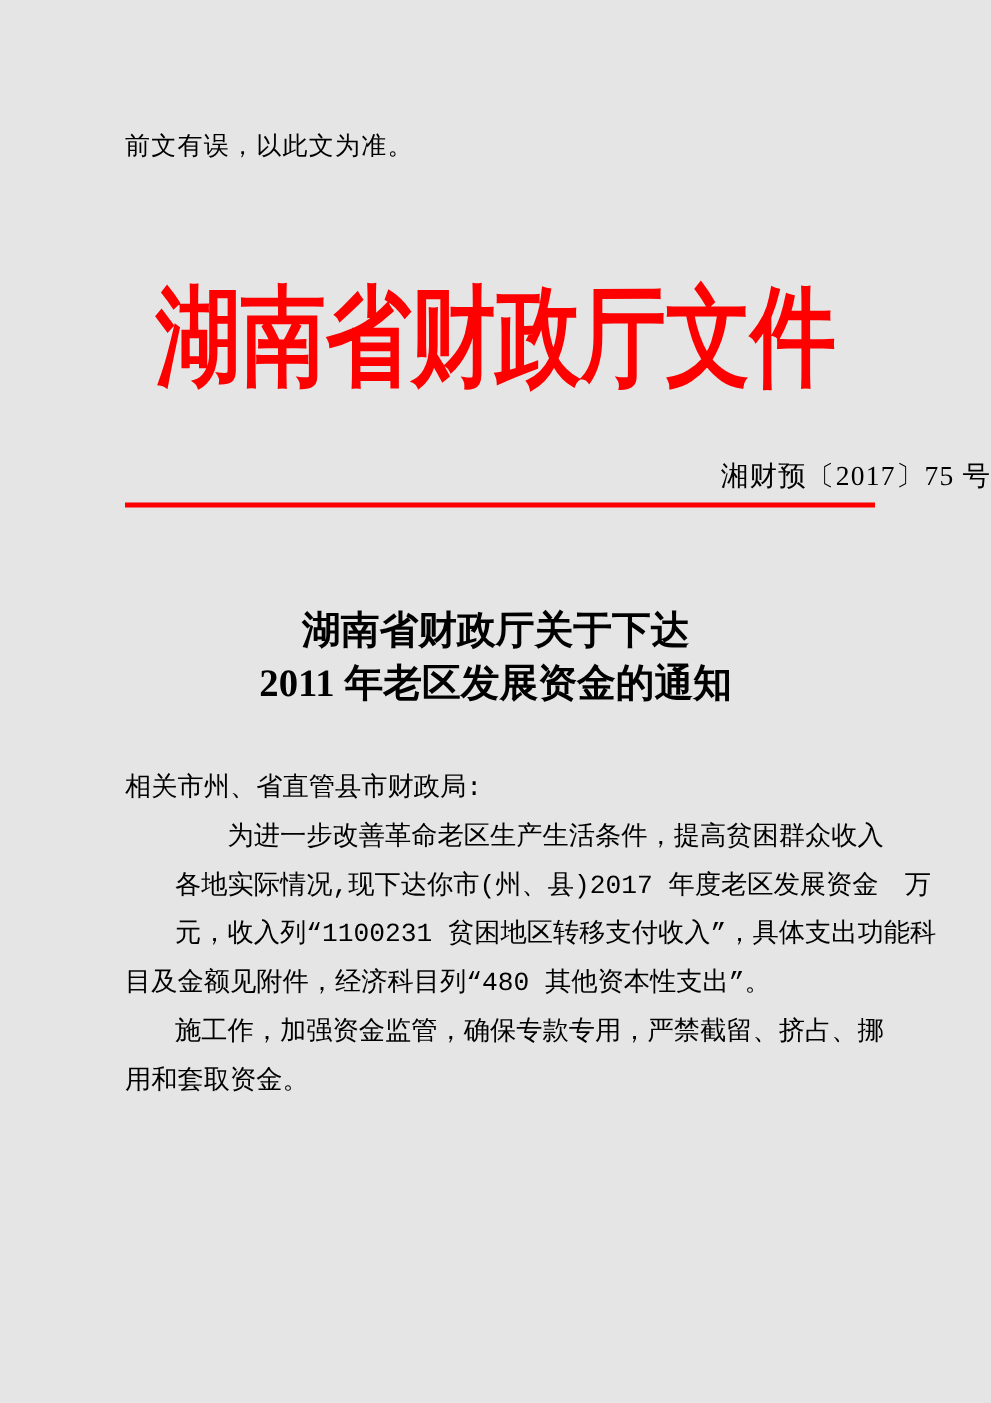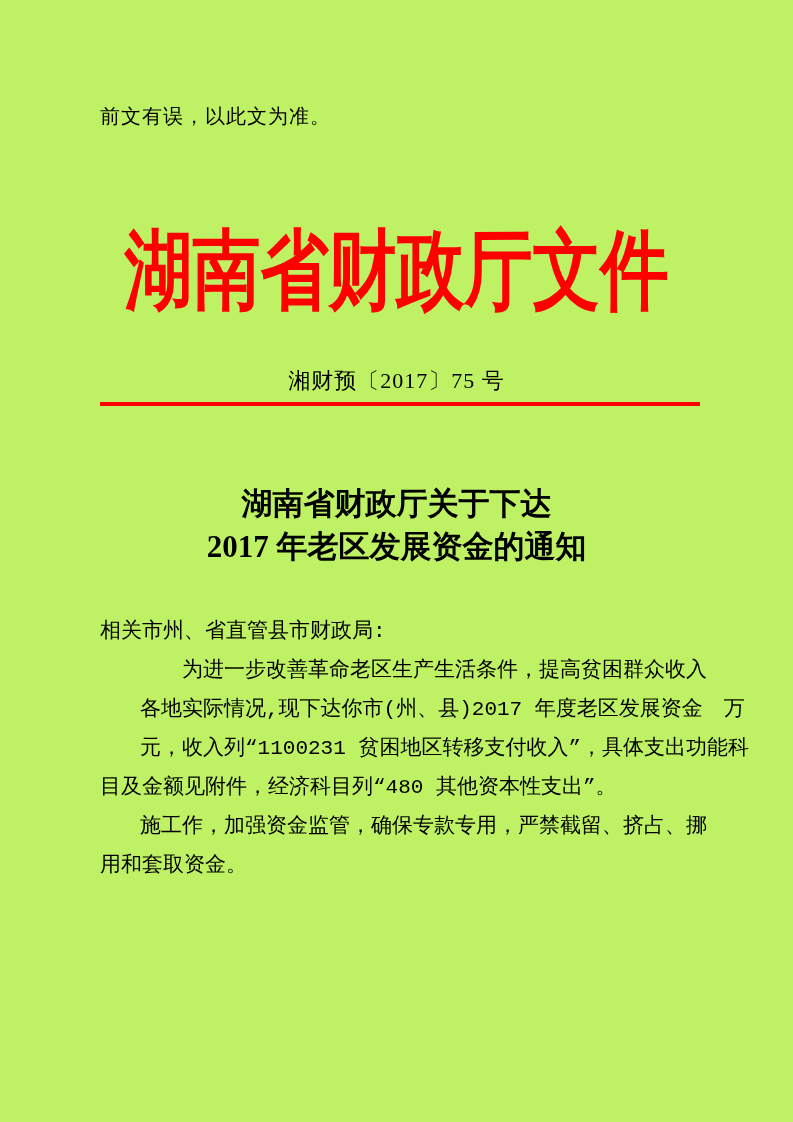--- a/index.html
+++ b/index.html
@@ -4,21 +4,21 @@
 <style>
   html, body {
     margin: 0;
     padding: 0;
     background: #ffffff;
   }
   .page {
     position: relative;
     width: 793px;
     height: 1122px;
-    background: #bef264;
+    background: #e5e5e5;
     overflow: hidden;
     font-family: "Liberation Serif", "DejaVu Serif", serif;
     color: #000000;
   }
   .note {
     position: absolute;
     left: 100px;
     top: 103px;
     font-size: 20px;
     font-family: "Liberation Sans", "DejaVu Sans", sans-serif;
@@ -36,21 +36,21 @@
     font-weight: bold;
     transform: scaleY(1.28);
     transform-origin: center top;
     white-space: nowrap;
   }
   .doc-number {
     position: absolute;
     left: 0;
     width: 100%;
     top: 366px;
-    text-align: center;
+    text-align: right;
     font-size: 22px;
     letter-spacing: 1px;
   }
   .red-line {
     position: absolute;
     left: 100px;
     top: 402px;
     width: 600px;
     height: 4px;
     background: #ff0000;
@@ -94,21 +94,21 @@
   <div class="note">前文有误，以此文为准。</div>
 
   <div class="banner-title">湖南省财政厅文件</div>
 
   <div class="doc-number">湘财预〔2017〕75 号</div>
 
   <div class="red-line"></div>
 
   <div class="doc-title">
     <div>湖南省财政厅关于下达</div>
-    <div>2017 年老区发展资金的通知</div>
+    <div>2011 年老区发展资金的通知</div>
   </div>
 
   <div class="body-text">
     <div class="line">相关市州、省直管县市财政局:</div>
 
     <div class="line j indent">为进一步改善革命老区生产生活条件，提高贫困群众收入</div>
     <div class="line j">各地实际情况,现下达你市(州、县)2017 年度老区发展资金　万</div>
     <div class="line j">元，收入列“1100231 贫困地区转移支付收入”，具体支出功能科</div>
     <div class="line">目及金额见附件，经济科目列“480 其他资本性支出”。</div>
 

